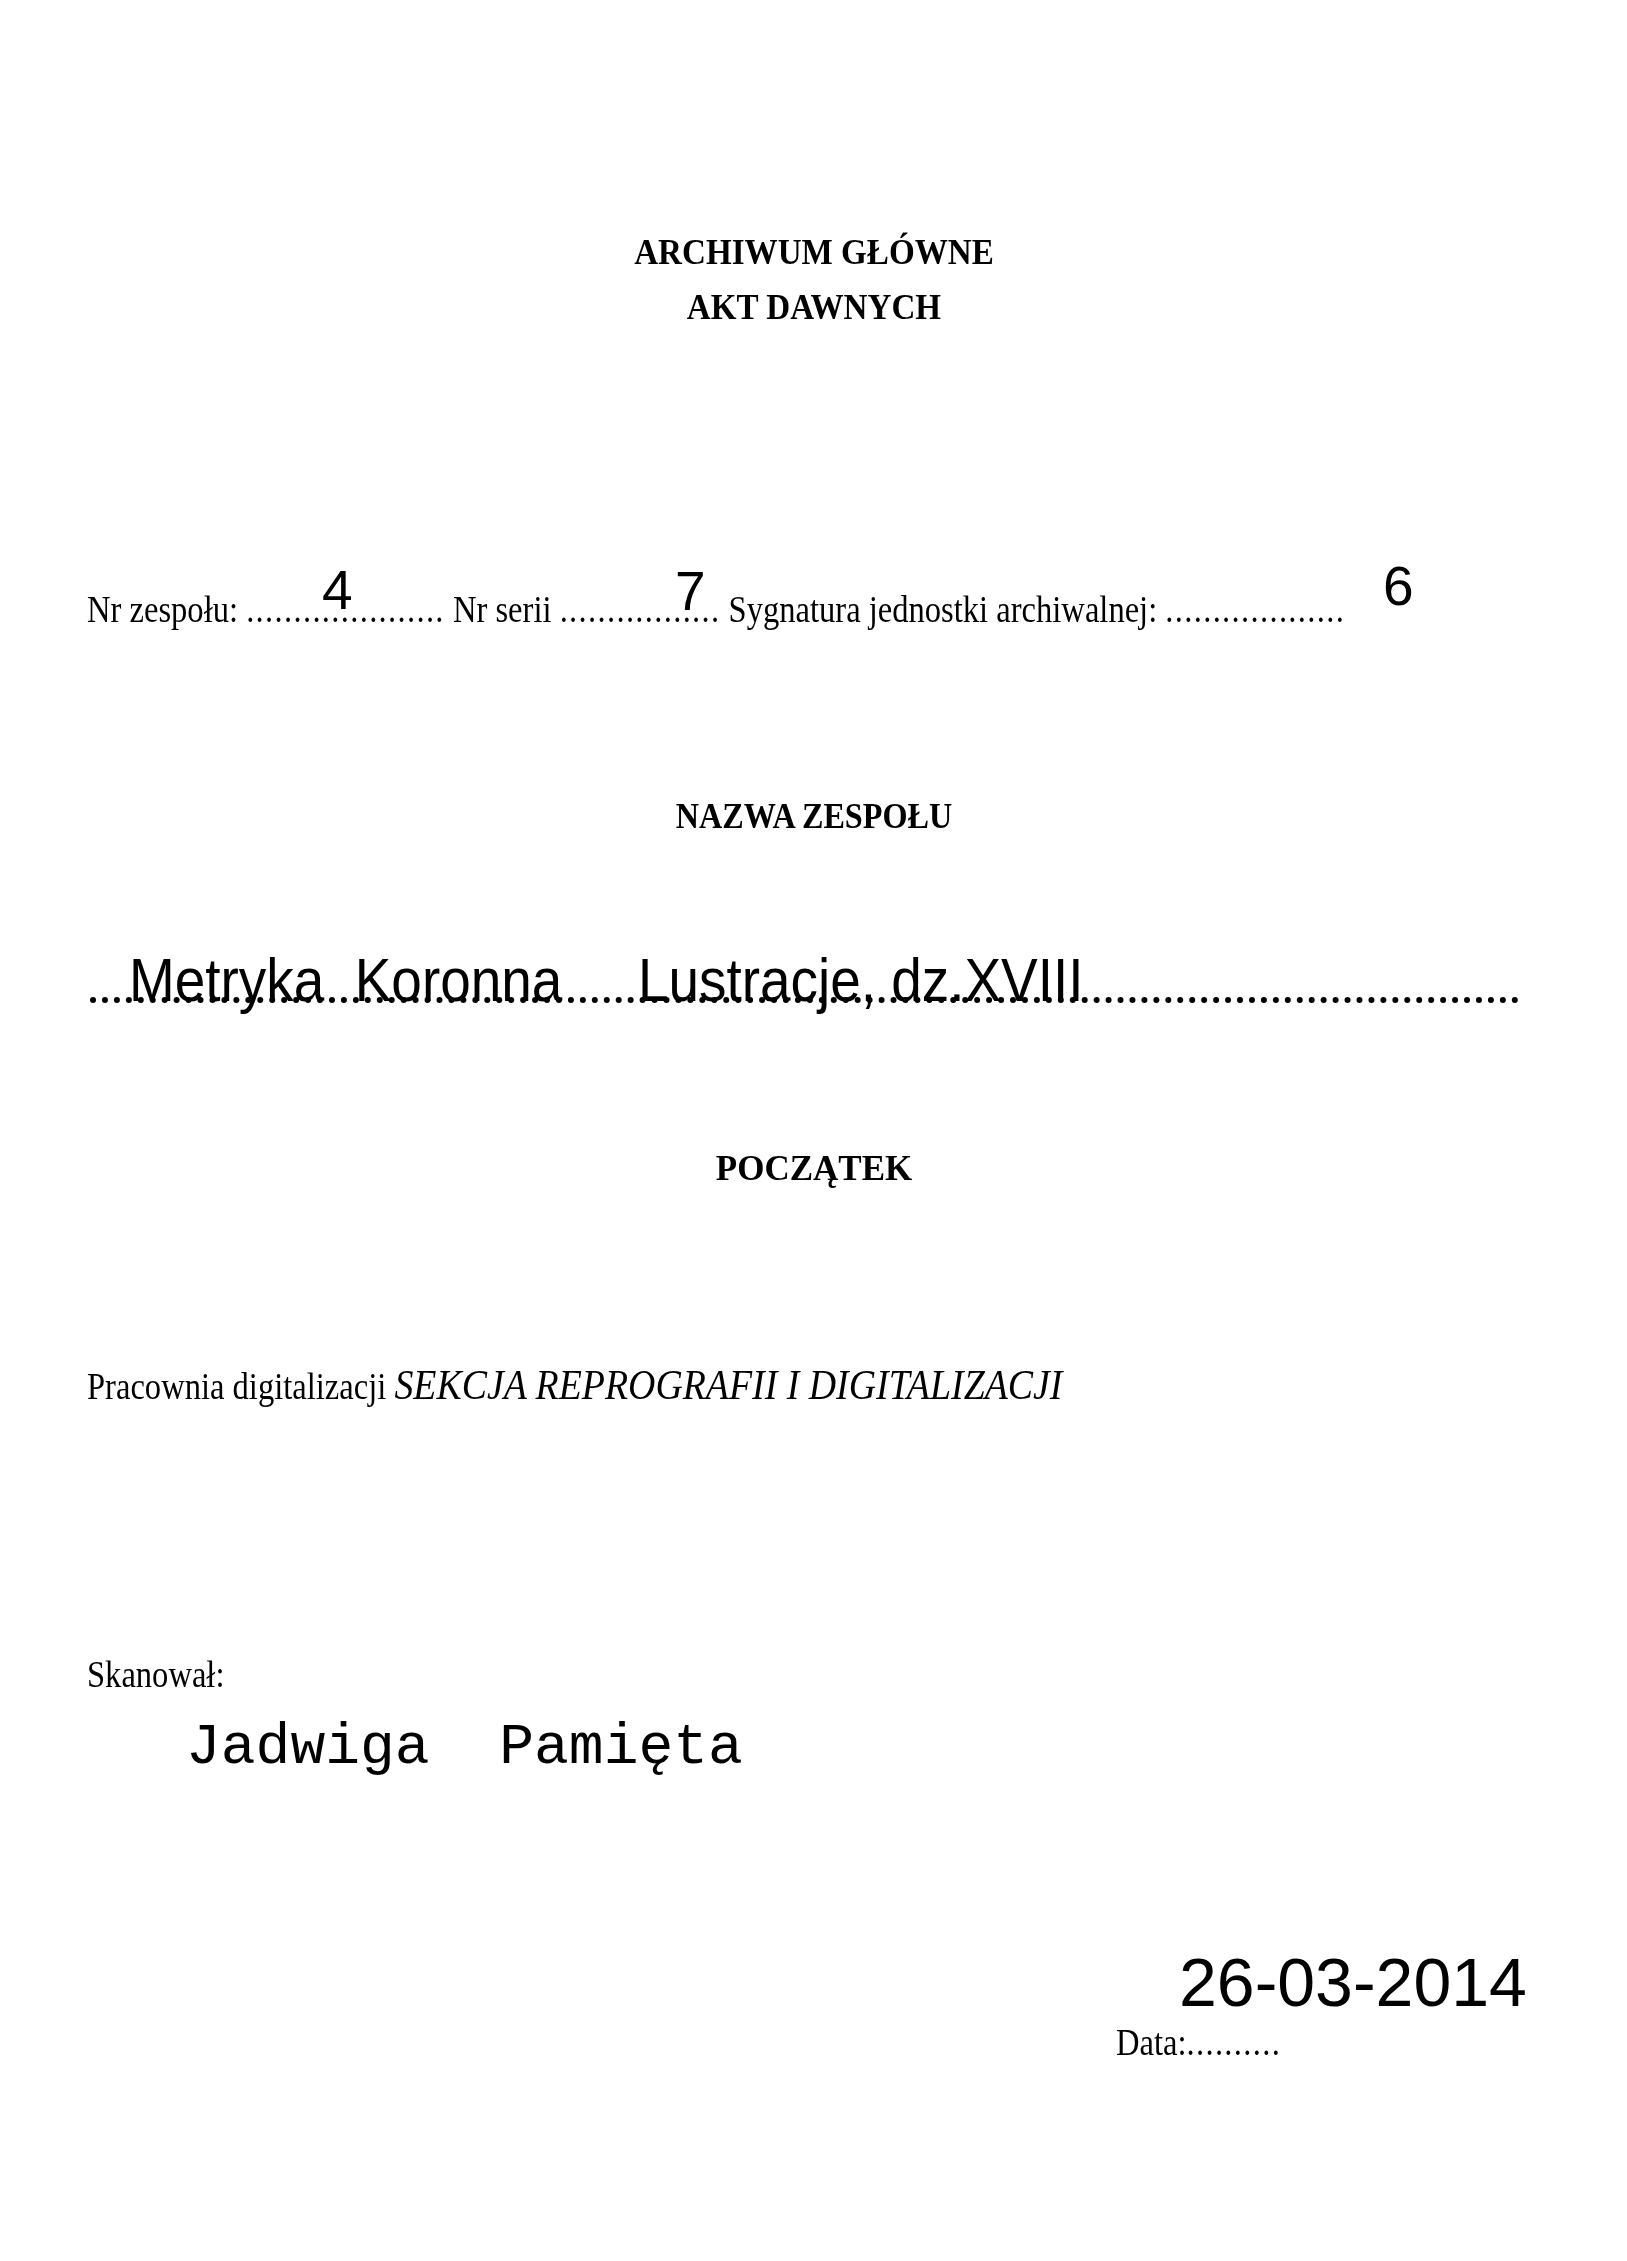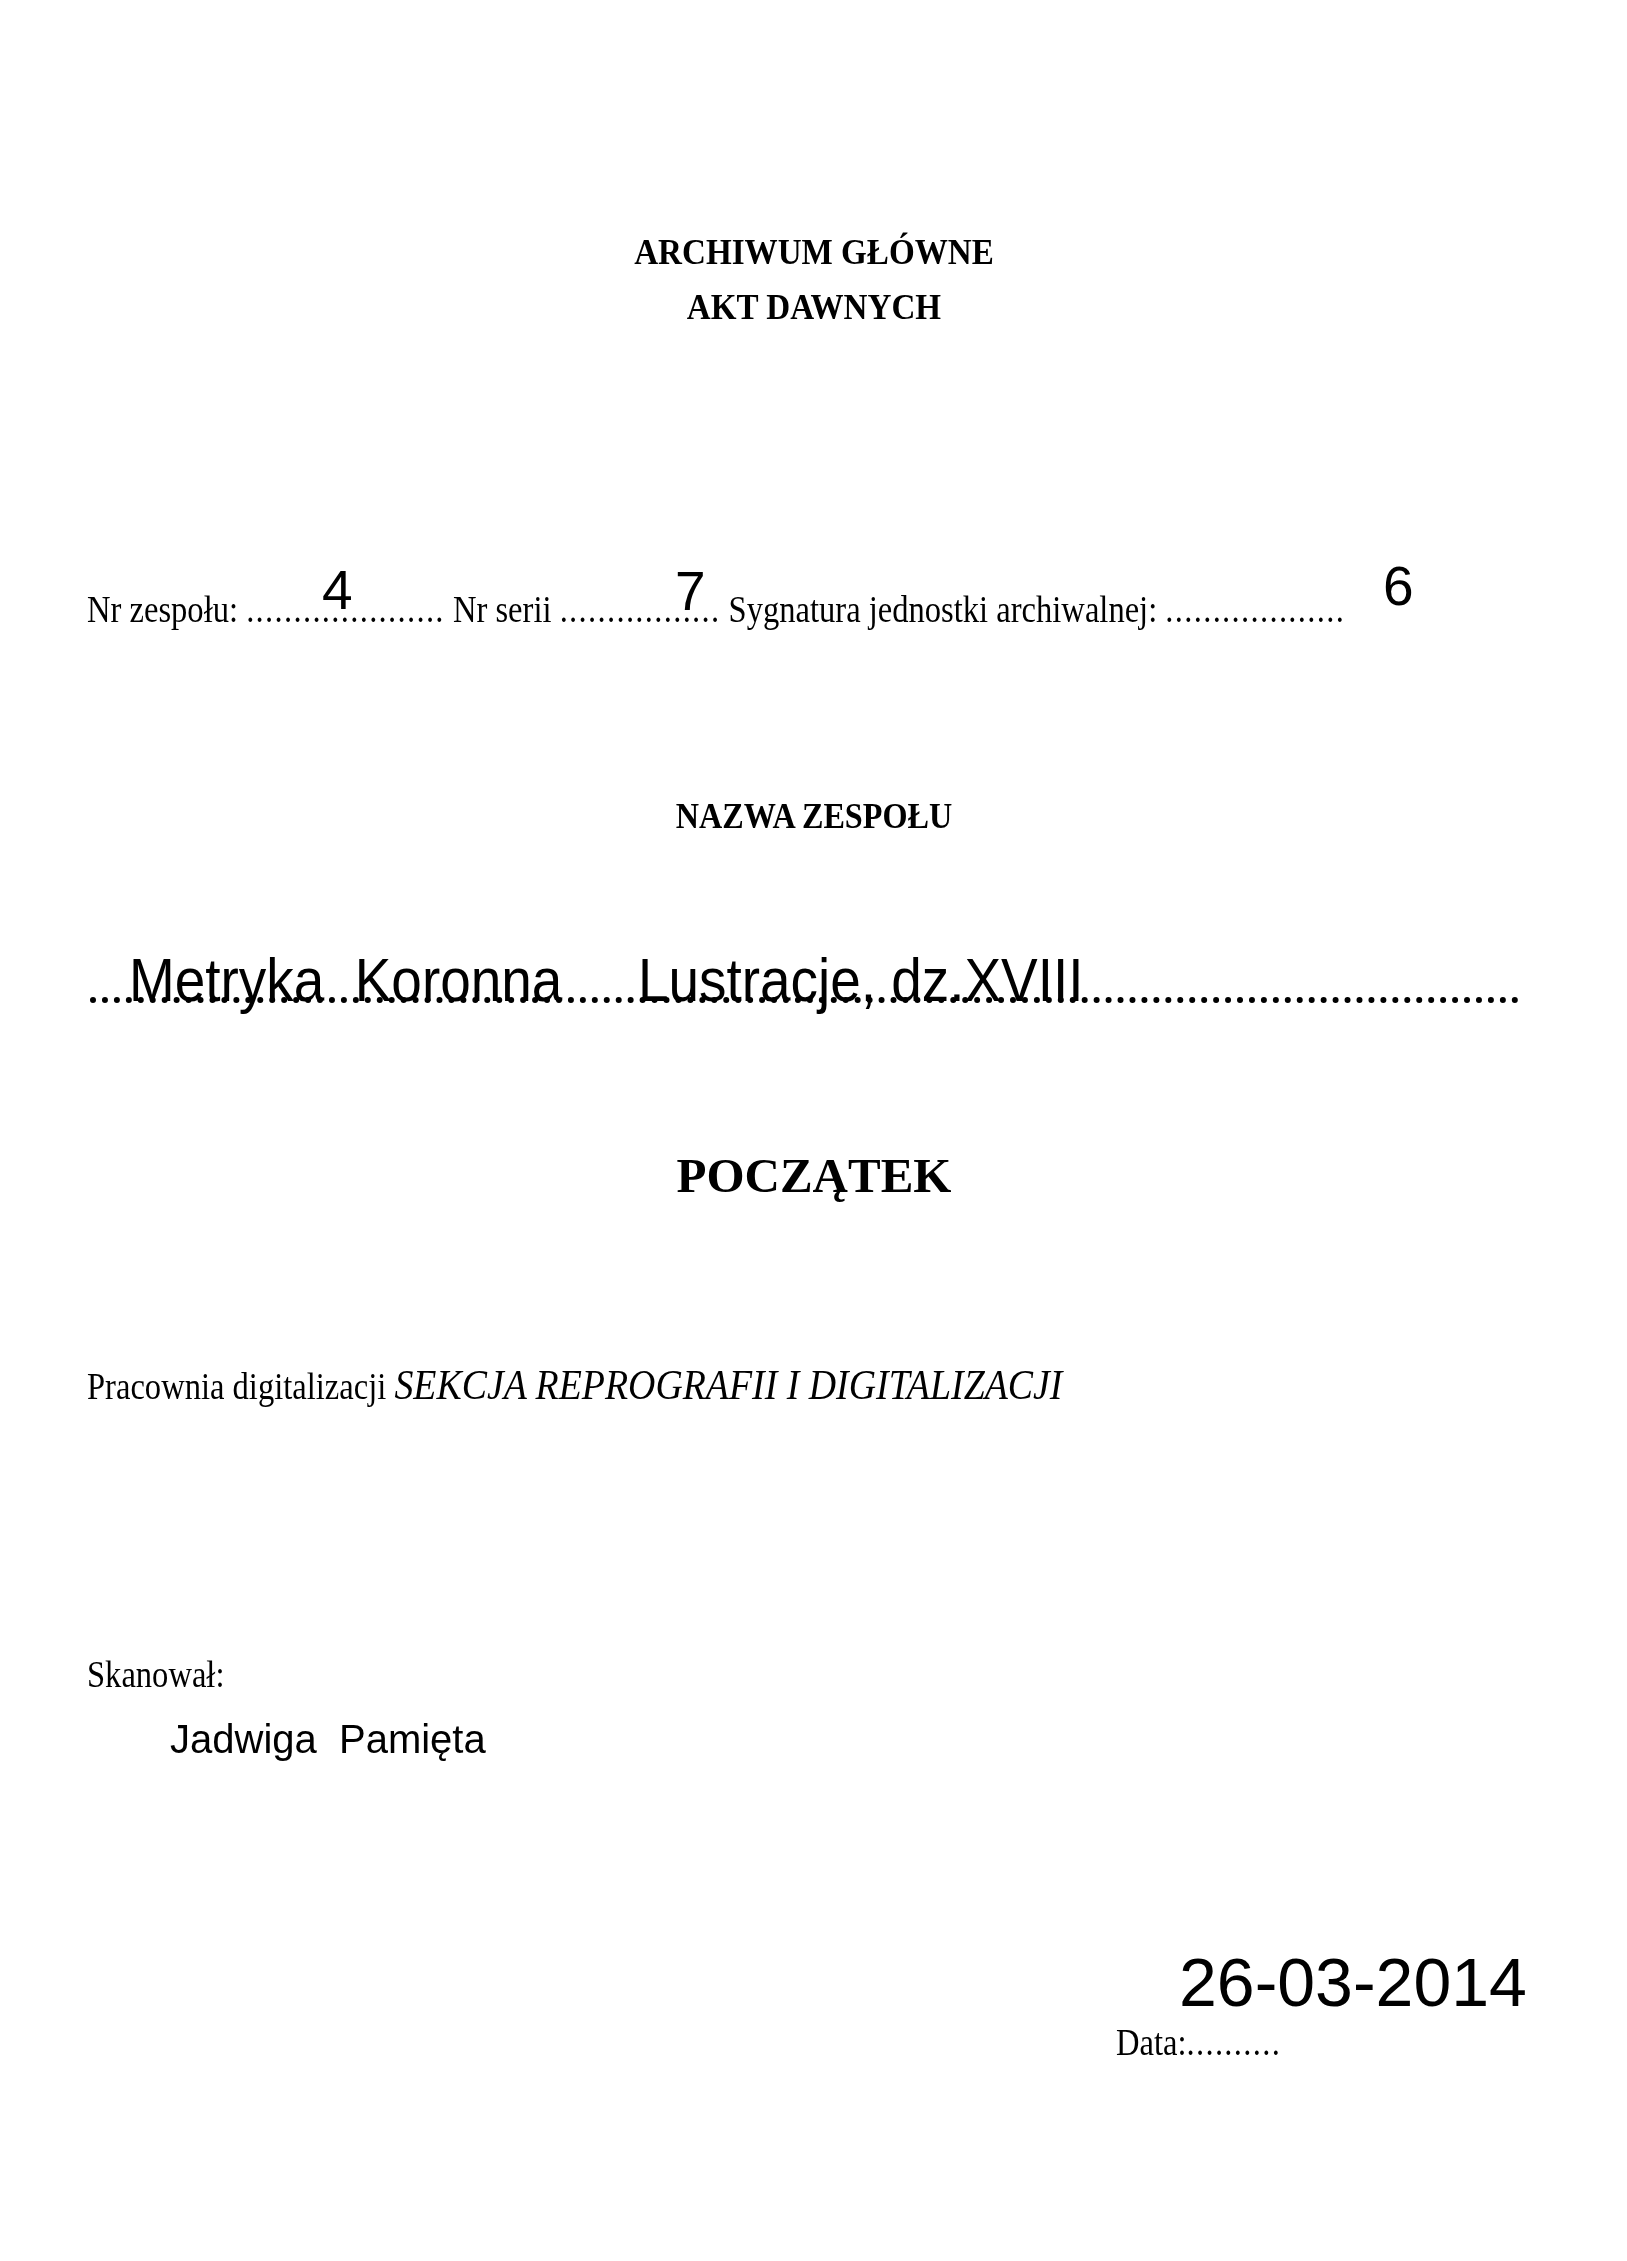--- a/index.html
+++ b/index.html
@@ -69,33 +69,33 @@
 
 <div class="abs serif bold-center" style="top:799px; font-size:35px; transform:scaleX(0.92);">NAZWA ZESPOŁU</div>
 
 <div class="dotted-line" style="left:90px; width:1429px; top:997px;"></div>
 <div class="abs sans" style="left:129px; top:950px; font-size:61px;">
   <span class="cond-sans">
     <span style="white-space:pre;">Metryka  Koronna</span><span style="display:inline-block;width:84px;"></span><span>Lustracje, dz.XVIII</span>
   </span>
 </div>
 
-<div class="abs serif bold-center" style="top:1151px; font-size:49px;">POCZĄTEK</div>
+<div class="abs serif bold-center" style="top:1151px; font-size:35px;">POCZĄTEK</div>
 
 <div class="abs serif" style="left:87px; top:1363px; font-size:37px;">
   <span class="cond">
     <span>Pracownia digitalizacji</span>
     <span class="ital" style="font-size:43px;">SEKCJA REPROGRAFII I DIGITALIZACJI</span>
   </span>
 </div>
 
 <div class="abs serif" style="left:87px; top:1656px; font-size:37px;">
   <span class="cond">Skanował:</span>
 </div>
-<div class="abs sans" style="left:170px; top:1719px; font-size:40px; white-space:pre;">Jadwiga  Pamięta</div>
+<div class="abs sans" style="left:186px; top:1719px; font-size:58px; white-space:pre;font-family:Liberation Mono, monospace;">Jadwiga  Pamięta</div>
 
 <div class="abs serif" style="left:1116px; top:2024px; font-size:37px;">
   <span class="cond">
     <span>Data:</span><span class="dots">..........</span>
   </span>
 </div>
 <div class="abs filled" style="left:1179px; top:1948px; font-size:68px;">26-03-2014</div>
 
 
 </body></html>

